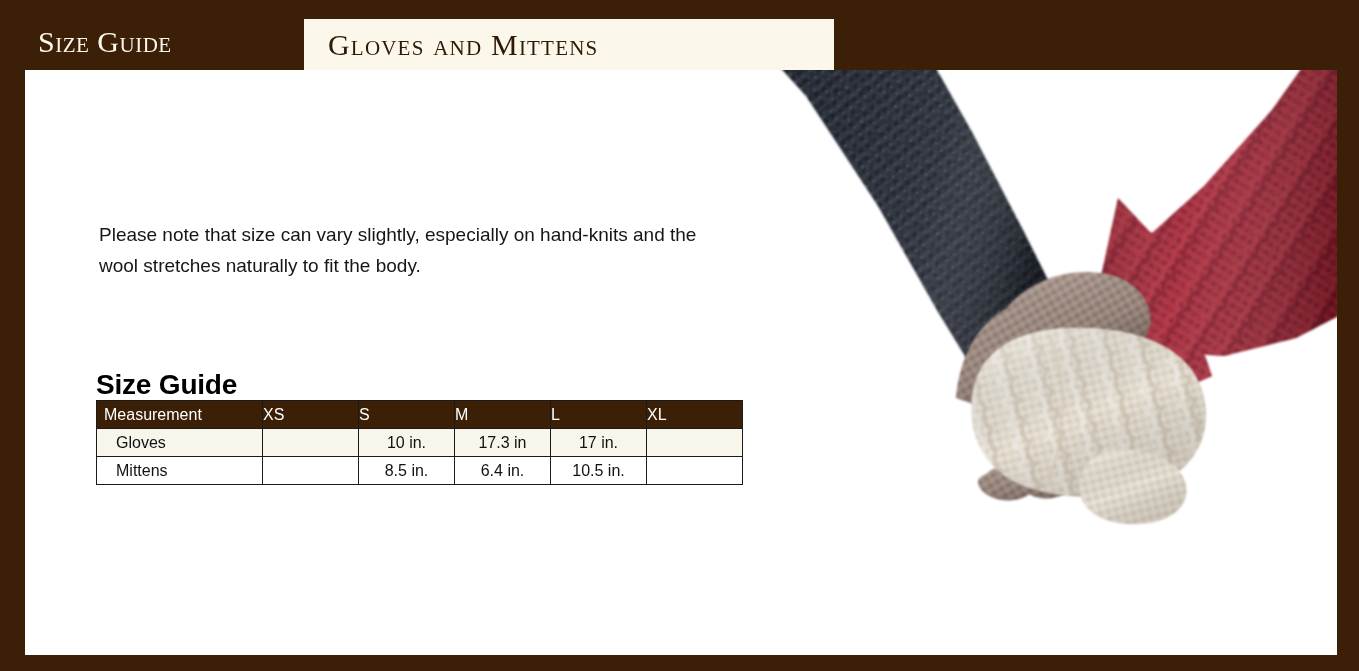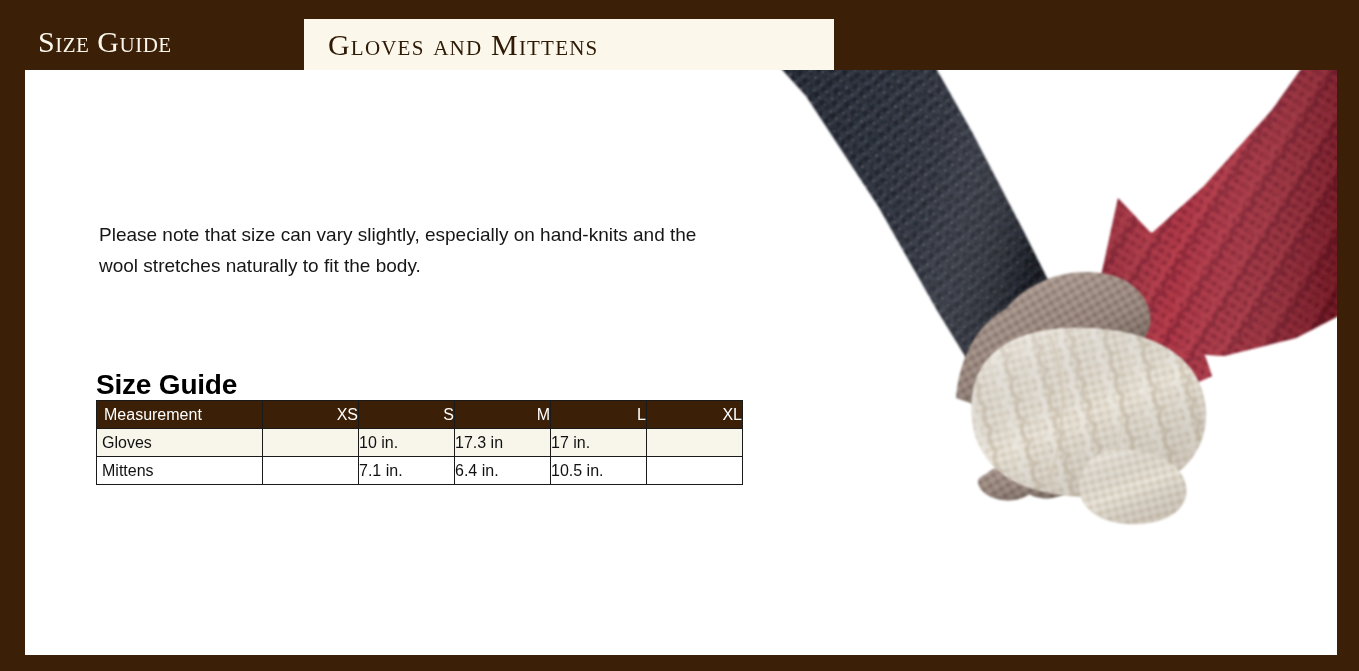--- a/index.html
+++ b/index.html
@@ -130,27 +130,28 @@
   #size-table thead th {
     background: #3b1f06;
     color: #ffffff;
     border-color: #1a1a1a;
   }
   #size-table thead th.th-measure {
     text-align: left;
     padding-left: 7px;
   }
   #size-table thead th.th-size {
-    text-align: right;
+    text-align: left;
   }
   #size-table td.row-label {
     text-align: left;
-    padding-left: 5px;
+    padding-left: 19px;
   }
   #size-table td.cell-val {
+    text-align: center;
   }
   #size-table tbody tr.row-alt td {
     background: #f8f6eb;
   }
   #size-table tbody tr.row-plain td {
     background: #ffffff;
     margin-top: 42px;
   }
   .col-measure { width: 166px; }
   .col-size    { width: 96px; }
@@ -364,21 +365,21 @@
           <td class="row-label">Gloves</td>
           <td class="cell-val"></td>
           <td class="cell-val">10 in.</td>
           <td class="cell-val">17.3 in</td>
           <td class="cell-val">17 in.</td>
           <td class="cell-val"></td>
         </tr>
         <tr class="row-plain">
           <td class="row-label">Mittens</td>
           <td class="cell-val"></td>
-          <td class="cell-val">7.1 in.</td>
+          <td class="cell-val">8.5 in.</td>
           <td class="cell-val">6.4 in.</td>
           <td class="cell-val">10.5 in.</td>
           <td class="cell-val"></td>
         </tr>
       </tbody>
     </table>
   </div>
 
   <div id="header-bar">
     <div id="brand-title">Size Guide</div>

